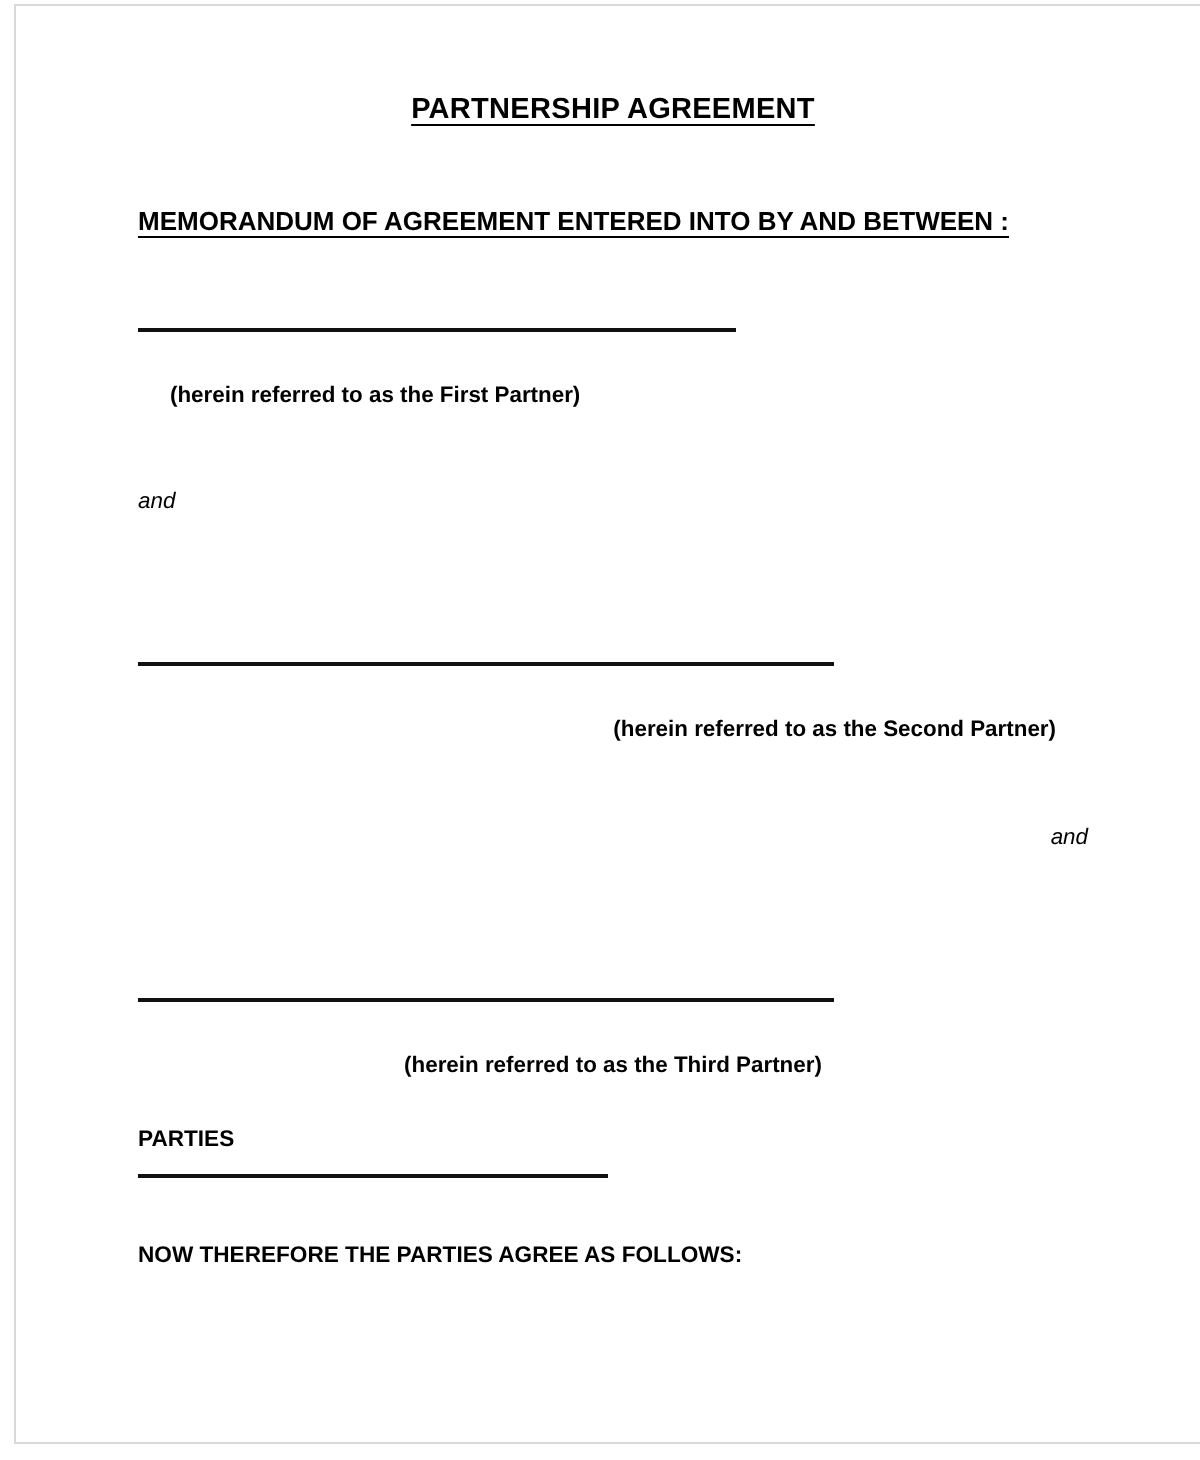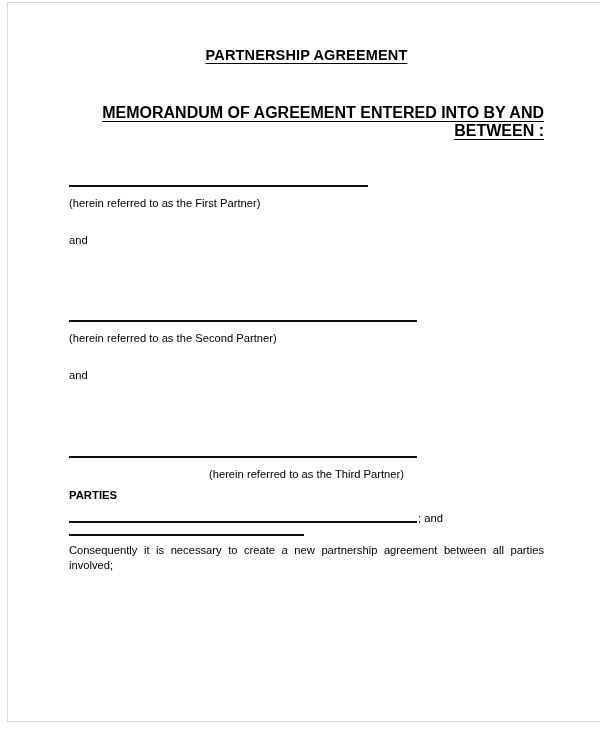--- a/index.html
+++ b/index.html
@@ -44,22 +44,22 @@
     margin: 0;
     padding-top: 45px;
     line-height: 1.1;
   }
   .doc-title span {
     text-decoration: underline;
     text-underline-offset: 3px;
   }
 
   .memo-heading {
-    text-align: right;
-    font-size: 16px;
+    text-align: left;
+    font-size: 13px;
     font-weight: bold;
     margin: 0;
     padding-top: 40px;
     line-height: 1.1;
   }
   .memo-heading span {
     text-decoration: underline;
     text-underline-offset: 3px;
   }
 
@@ -67,35 +67,37 @@
   .rule {
     height: 0;
     border-top: 2px solid #111111;
     margin: 0;
   }
   .rule-w1 { width: 299px; }   
   .rule-w2 { width: 348px; }   
   .rule-w3 { width: 235px; }   
 
   .sp-rule-1 { padding-top: 46px; }
-  .sp-rule-2 { padding-top: 72px; }
+  .sp-rule-2 { padding-top: 72px; text-align: right; }
   .sp-rule-3 { padding-top: 72px; text-align: center; }
 
   .caption {
     font-size: 11.2px;
     line-height: 1.35;
-    margin: 0;
+    margin: 16px;
     padding-top: 9px;
+    font-weight: bold;
   }
 
   .and-line {
     font-size: 11.2px;
     line-height: 1.35;
     margin: 0;
     padding-top: 22px;
+    font-style: italic;
   }
 
   
   .block-bold {
     font-size: 11.3px;
     font-weight: bold;
     line-height: 1.35;
     margin: 0;
   }
   .sp-be-it { padding-top: 48px; }
@@ -167,32 +169,28 @@
       <p class="and-line">and</p>
     </div>
 
     <div class="sp-rule-3">
       <div class="rule rule-w2"></div>
       <p class="caption">(herein referred to as the Third Partner)</p>
     </div>
 
     <p class="block-bold sp-whereas">PARTIES</p>
 
-    <div class="name-rule-row">
-      <div class="rule rule-w2"></div>
-      <span class="tail">; and</span>
-    </div>
 
 
     <div style="padding-top:9px;">
       <div class="rule rule-w3"></div>
     </div>
 
-    <p class="para para-justify sp-conseq">Consequently it is necessary to create a new partnership agreement between all parties involved;</p>
 
+    <p class="block-bold sp-now-therefore">NOW THEREFORE THE PARTIES AGREE AS FOLLOWS:</p>
 
     <div class="clause-row">
       
       
     </div>
 
   </div>
 </div>
 
 </body></html>

